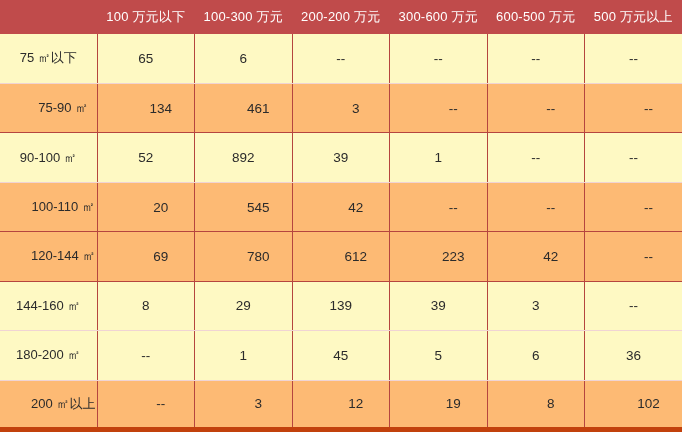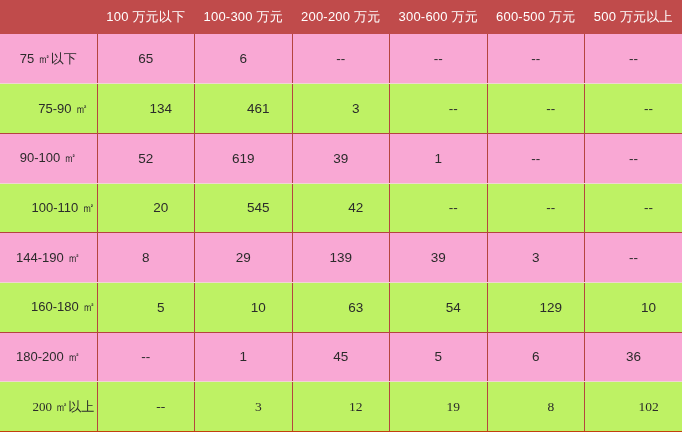--- a/index.html
+++ b/index.html
@@ -50,40 +50,39 @@
     padding: 0;
     border-right: 1px solid #b5453f;
     border-bottom: 1px solid #b5453f;
     background: #ffffff;
     white-space: nowrap;
   }
   tbody td:last-child {
     border-right: none;
   }
   tbody tr.shaded td {
-    background: #f9a8d4;
+    background: #fef9c3;
   }
   tbody tr.plain td {
-    background: #bef264;
+    background: #fdba74;
     padding-left: 30px;
   }
   tbody td.rowhead {
     font-size: 13px;
   }
   
   tbody tr.shaded td {
     border-bottom: 1px solid #f0d4d4;
   }
   tbody tr.plain td {
     border-bottom: 1px solid #b5453f;
     border-top: 1px solid #b5453f;
   }
   tbody tr:last-child td {
-    border-bottom: 1px solid #c2410c;
-    font-family: Liberation Serif, serif;
+    border-bottom: 5px solid #c2410c;
   }
 </style>
 </head>
 <body>
 
 <table id="price-table">
   <colgroup>
     <col class="rowhead-col">
     <col class="data-col">
       <col class="data-col">
@@ -118,52 +117,52 @@
         <td>134</td>
         <td>461</td>
         <td>3</td>
         <td>--</td>
         <td>--</td>
         <td>--</td>
       </tr>
       <tr class="shaded">
         <td class="rowhead">90-100 ㎡</td>
         <td>52</td>
-        <td>619</td>
+        <td>892</td>
         <td>39</td>
         <td>1</td>
         <td>--</td>
         <td>--</td>
       </tr>
       <tr class="plain">
         <td class="rowhead">100-110 ㎡</td>
         <td>20</td>
         <td>545</td>
         <td>42</td>
         <td>--</td>
         <td>--</td>
         <td>--</td>
       </tr>
+      <tr class="plain">
+        <td class="rowhead">120-144 ㎡</td>
+        <td>69</td>
+        <td>780</td>
+        <td>612</td>
+        <td>223</td>
+        <td>42</td>
+        <td>--</td>
+      </tr>
       <tr class="shaded">
-        <td class="rowhead">144-190 ㎡</td>
+        <td class="rowhead">144-160 ㎡</td>
         <td>8</td>
         <td>29</td>
         <td>139</td>
         <td>39</td>
         <td>3</td>
         <td>--</td>
-      </tr>
-      <tr class="plain">
-        <td class="rowhead">160-180 ㎡</td>
-        <td>5</td>
-        <td>10</td>
-        <td>63</td>
-        <td>54</td>
-        <td>129</td>
-        <td>10</td>
       </tr>
       <tr class="shaded">
         <td class="rowhead">180-200 ㎡</td>
         <td>--</td>
         <td>1</td>
         <td>45</td>
         <td>5</td>
         <td>6</td>
         <td>36</td>
       </tr>

